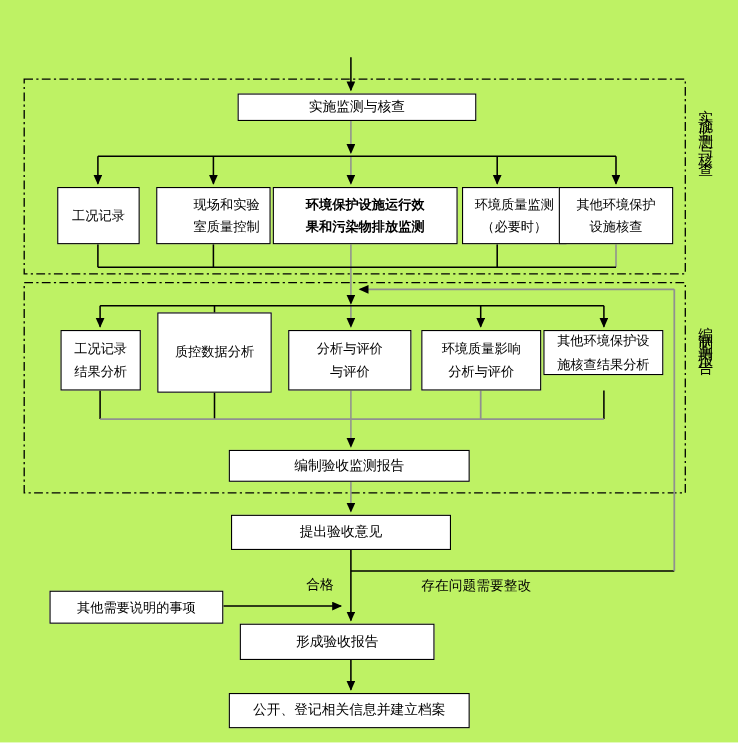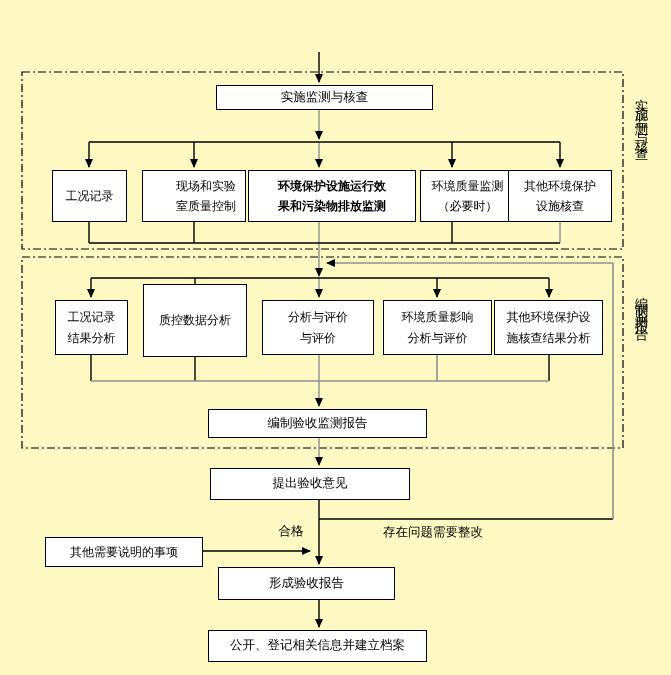--- a/index.html
+++ b/index.html
@@ -1,17 +1,17 @@
 <!DOCTYPE html>
 <html><head>
 <meta charset="utf-8">
 <style>
   html,body{margin:0;padding:0;background:#ffffff;}
   #stage{
-    position:relative;width:671px;height:675px;background:#fef9c3;
+    position:relative;width:671px;height:675px;background:#bef264;
     font-family:"Liberation Sans","DejaVu Sans",sans-serif;color:#000;
     overflow:hidden;
   }
   #wires{position:absolute;left:0;top:0;width:671px;height:675px;}
   .box{
     position:absolute;border:1.4px solid #000;background:#fff;
     display:flex;align-items:center;justify-content:center;
     text-align:center;white-space:pre-line;
     font-size:12px;line-height:1.7;box-sizing:border-box;
   }
@@ -105,21 +105,21 @@
   <div class="box" style="left:508px;top:170px;width:104px;height:52px;">其他环境保护
 设施核查</div>
 
   <div class="box" style="left:55px;top:300px;width:73px;height:55px;">工况记录
 结果分析</div>
   <div class="box" style="left:143px;top:284px;width:104px;height:73px;">质控数据分析</div>
   <div class="box" style="left:262px;top:300px;width:112px;height:55px;">分析与评价
 与评价</div>
   <div class="box" style="left:383px;top:300px;width:109px;height:55px;">环境质量影响
 分析与评价</div>
-  <div class="box" style="left:494px;top:300px;width:109px;height:55px;">其他环境保护设
+  <div class="box" style="left:494px;top:300px;width:109px;height:41px;">其他环境保护设
 施核查结果分析</div>
 
   <div class="box big" style="left:208px;top:409px;width:219px;height:29px;">编制验收监测报告</div>
   <div class="box big" style="left:210px;top:468px;width:200px;height:32px;">提出验收意见</div>
 
   <div class="lbl" style="left:271px;top:524px;width:40px;text-align:center;">合格</div>
   <div class="lbl" style="left:383px;top:525px;width:140px;">存在问题需要整改</div>
 
   <div class="box" style="left:45px;top:537px;width:158px;height:30px;">其他需要说明的事项</div>
   <div class="box big" style="left:218px;top:567px;width:177px;height:33px;">形成验收报告</div>

